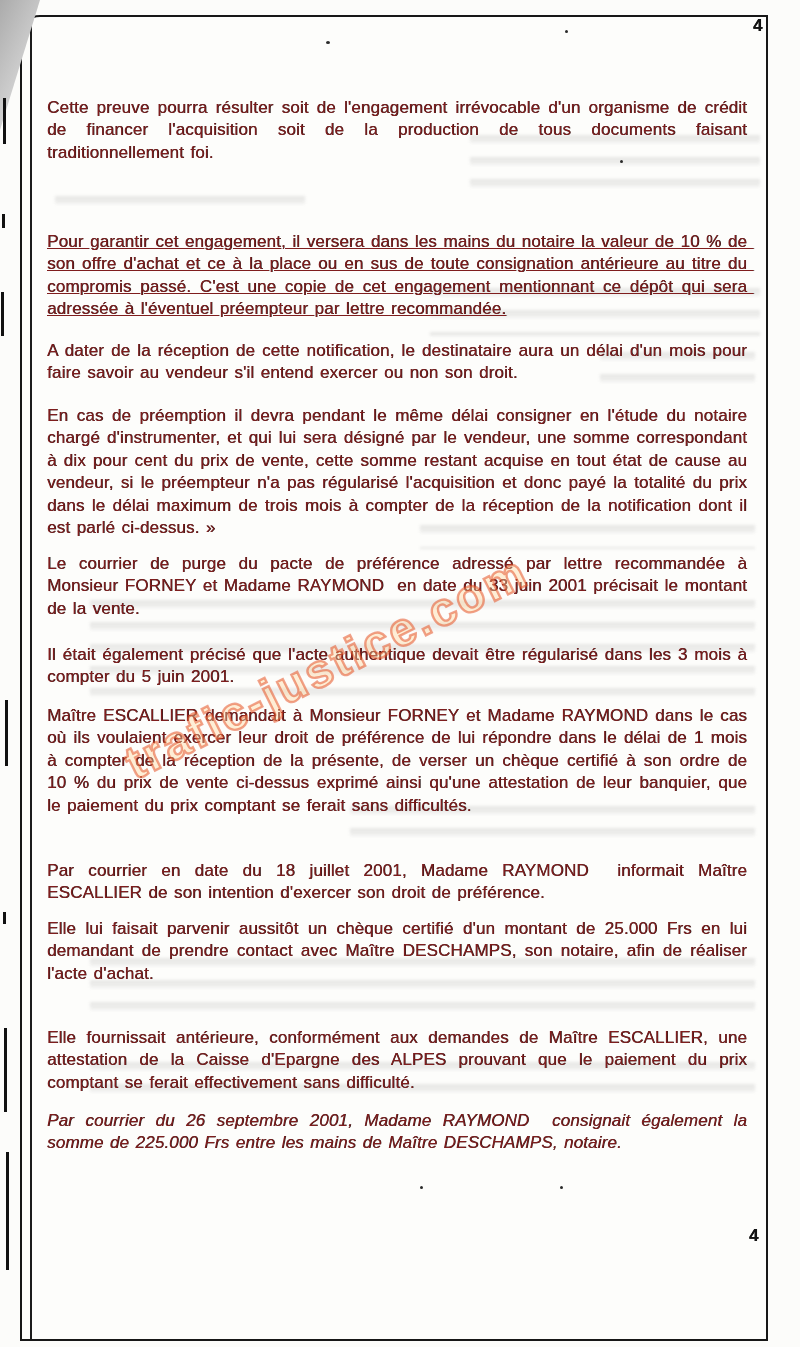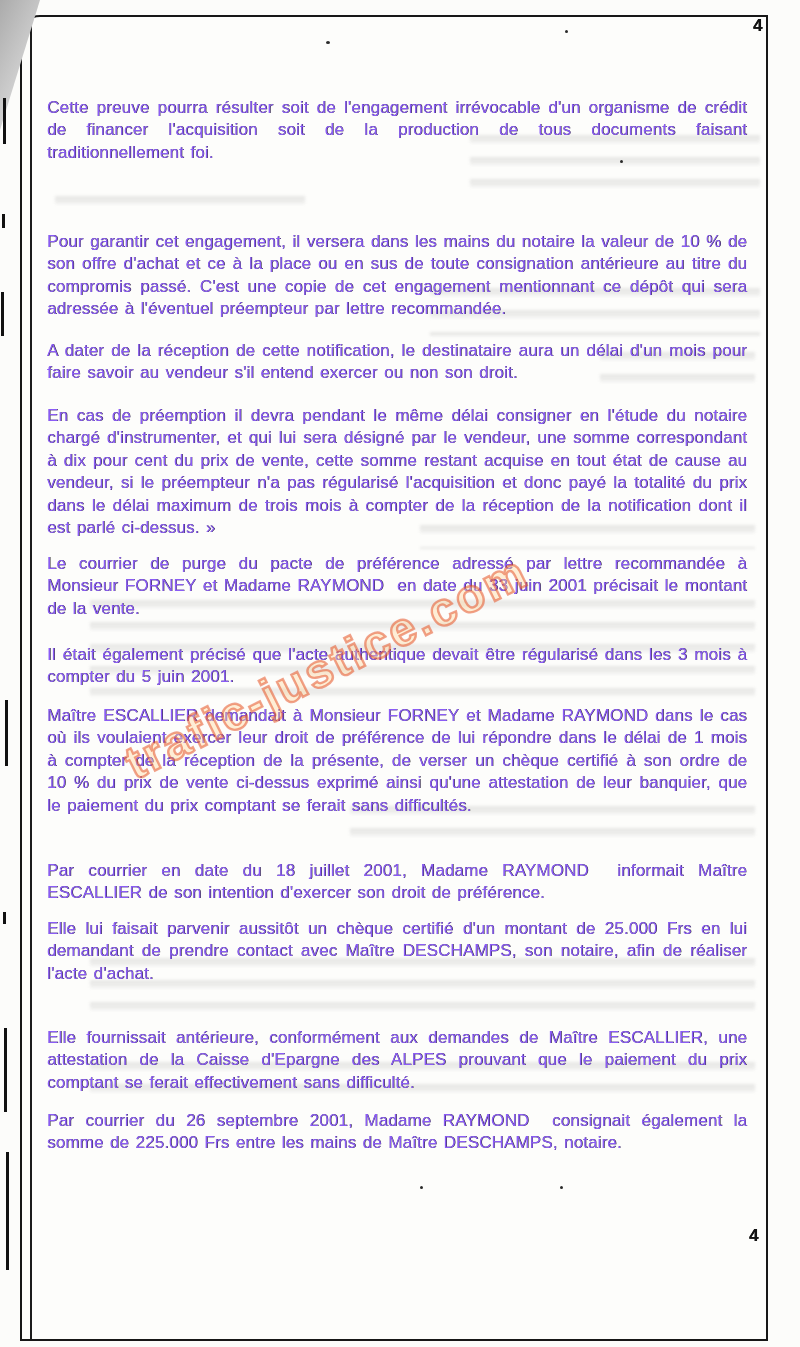--- a/index.html
+++ b/index.html
@@ -24,21 +24,21 @@
   }
   .frame-left-inner{
     position:absolute;left:30px;top:22px;width:2px;height:1317px;
     background:#1c1c1c;
   }
   .edge-dash{position:absolute;background:#111;}
   .para{
     position:absolute;left:47px;width:700px;
     text-align:justify;
     font-size:17px;line-height:22.4px;
-    color:#8b5cf6;
+    color:#7f1d1d;
     letter-spacing:0.15px;word-spacing:1.5px;
     text-shadow:0.4px 0 0 #1d1d1d;
     white-space:pre-wrap;
   }
   .pagenum{
     position:absolute;font-size:17px;font-weight:700;color:#131313;
     text-shadow:0.3px 0 0 #131313;
   }
   .watermark{
     position:absolute;left:128px;top:738px;
@@ -86,24 +86,24 @@
 <div class="speck" style="left:565px;top:30px;width:3px;height:3px;"></div>
 <div class="speck" style="left:326px;top:41px;width:4px;height:3px;"></div>
 <div class="speck" style="left:620px;top:160px;width:3px;height:3px;"></div>
 <div class="speck" style="left:420px;top:1186px;width:3px;height:3px;"></div>
 <div class="speck" style="left:560px;top:1186px;width:3px;height:3px;"></div>
 
 <div class="pagenum" style="left:753px;top:16px;">4</div>
 <div class="pagenum" style="left:749px;top:1226px;">4</div>
 
 <div class="para" style="top:97px;">Cette preuve pourra résulter soit de l'engagement irrévocable d'un organisme de crédit de financer l'acquisition soit de la production de tous documents faisant traditionnellement foi.</div>
-<div class="para" style="top:231px;">Pour garantir cet engagement, il versera dans les mains du notaire la valeur de 10 % de son offre d'achat et ce à la place ou en sus de toute consignation antérieure au titre du compromis passé. C'est une copie de cet engagement mentionnant ce dépôt qui sera adressée à l'éventuel préempteur par lettre recommandée.</div>
+<div class="para" style="top:231px;text-decoration:underline;">Pour garantir cet engagement, il versera dans les mains du notaire la valeur de 10 % de son offre d'achat et ce à la place ou en sus de toute consignation antérieure au titre du compromis passé. C'est une copie de cet engagement mentionnant ce dépôt qui sera adressée à l'éventuel préempteur par lettre recommandée.</div>
 <div class="para" style="top:340px;">A dater de la réception de cette notification, le destinataire aura un délai d'un mois pour faire savoir au vendeur s'il entend exercer ou non son droit.</div>
 <div class="para" style="top:405px;">En cas de préemption il devra pendant le même délai consigner en l'étude du notaire chargé d'instrumenter, et qui lui sera désigné par le vendeur, une somme correspondant à dix pour cent du prix de vente, cette somme restant acquise en tout état de cause au vendeur, si le préempteur n'a pas régularisé l'acquisition et donc payé la totalité du prix dans le délai maximum de trois mois à compter de la réception de la notification dont il est parlé ci-dessus. »</div>
 <div class="para" style="top:553px;">Le courrier de purge du pacte de préférence adressé par lettre recommandée à Monsieur FORNEY et Madame RAYMOND  en date du 33 juin 2001 précisait le montant de la vente.</div>
 <div class="para" style="top:644px;">Il était également précisé que l'acte authentique devait être régularisé dans les 3 mois à compter du 5 juin 2001.</div>
 <div class="para" style="top:705px;">Maître ESCALLIER demandait à Monsieur FORNEY et Madame RAYMOND dans le cas où ils voulaient exercer leur droit de préférence de lui répondre dans le délai de 1 mois à compter de la réception de la présente, de verser un chèque certifié à son ordre de 10 % du prix de vente ci-dessus exprimé ainsi qu'une attestation de leur banquier, que le paiement du prix comptant se ferait sans difficultés.</div>
 <div class="para" style="top:860px;">Par courrier en date du 18 juillet 2001, Madame RAYMOND  informait Maître ESCALLIER de son intention d'exercer son droit de préférence.</div>
 <div class="para" style="top:918px;">Elle lui faisait parvenir aussitôt un chèque certifié d'un montant de 25.000 Frs en lui demandant de prendre contact avec Maître DESCHAMPS, son notaire, afin de réaliser l'acte d'achat.</div>
 <div class="para" style="top:1027px;">Elle fournissait antérieure, conformément aux demandes de Maître ESCALLIER, une attestation de la Caisse d'Epargne des ALPES prouvant que le paiement du prix comptant se ferait effectivement sans difficulté.</div>
-<div class="para" style="top:1110px;">Par courrier du 26 septembre 2001, Madame RAYMOND  consignait également la somme de 225.000 Frs entre les mains de Maître DESCHAMPS, notaire.</div>
+<div class="para" style="top:1110px;font-style:italic;">Par courrier du 26 septembre 2001, Madame RAYMOND  consignait également la somme de 225.000 Frs entre les mains de Maître DESCHAMPS, notaire.</div>
 
 <div class="watermark">trafic-justice.com</div>
 
 </body></html>

